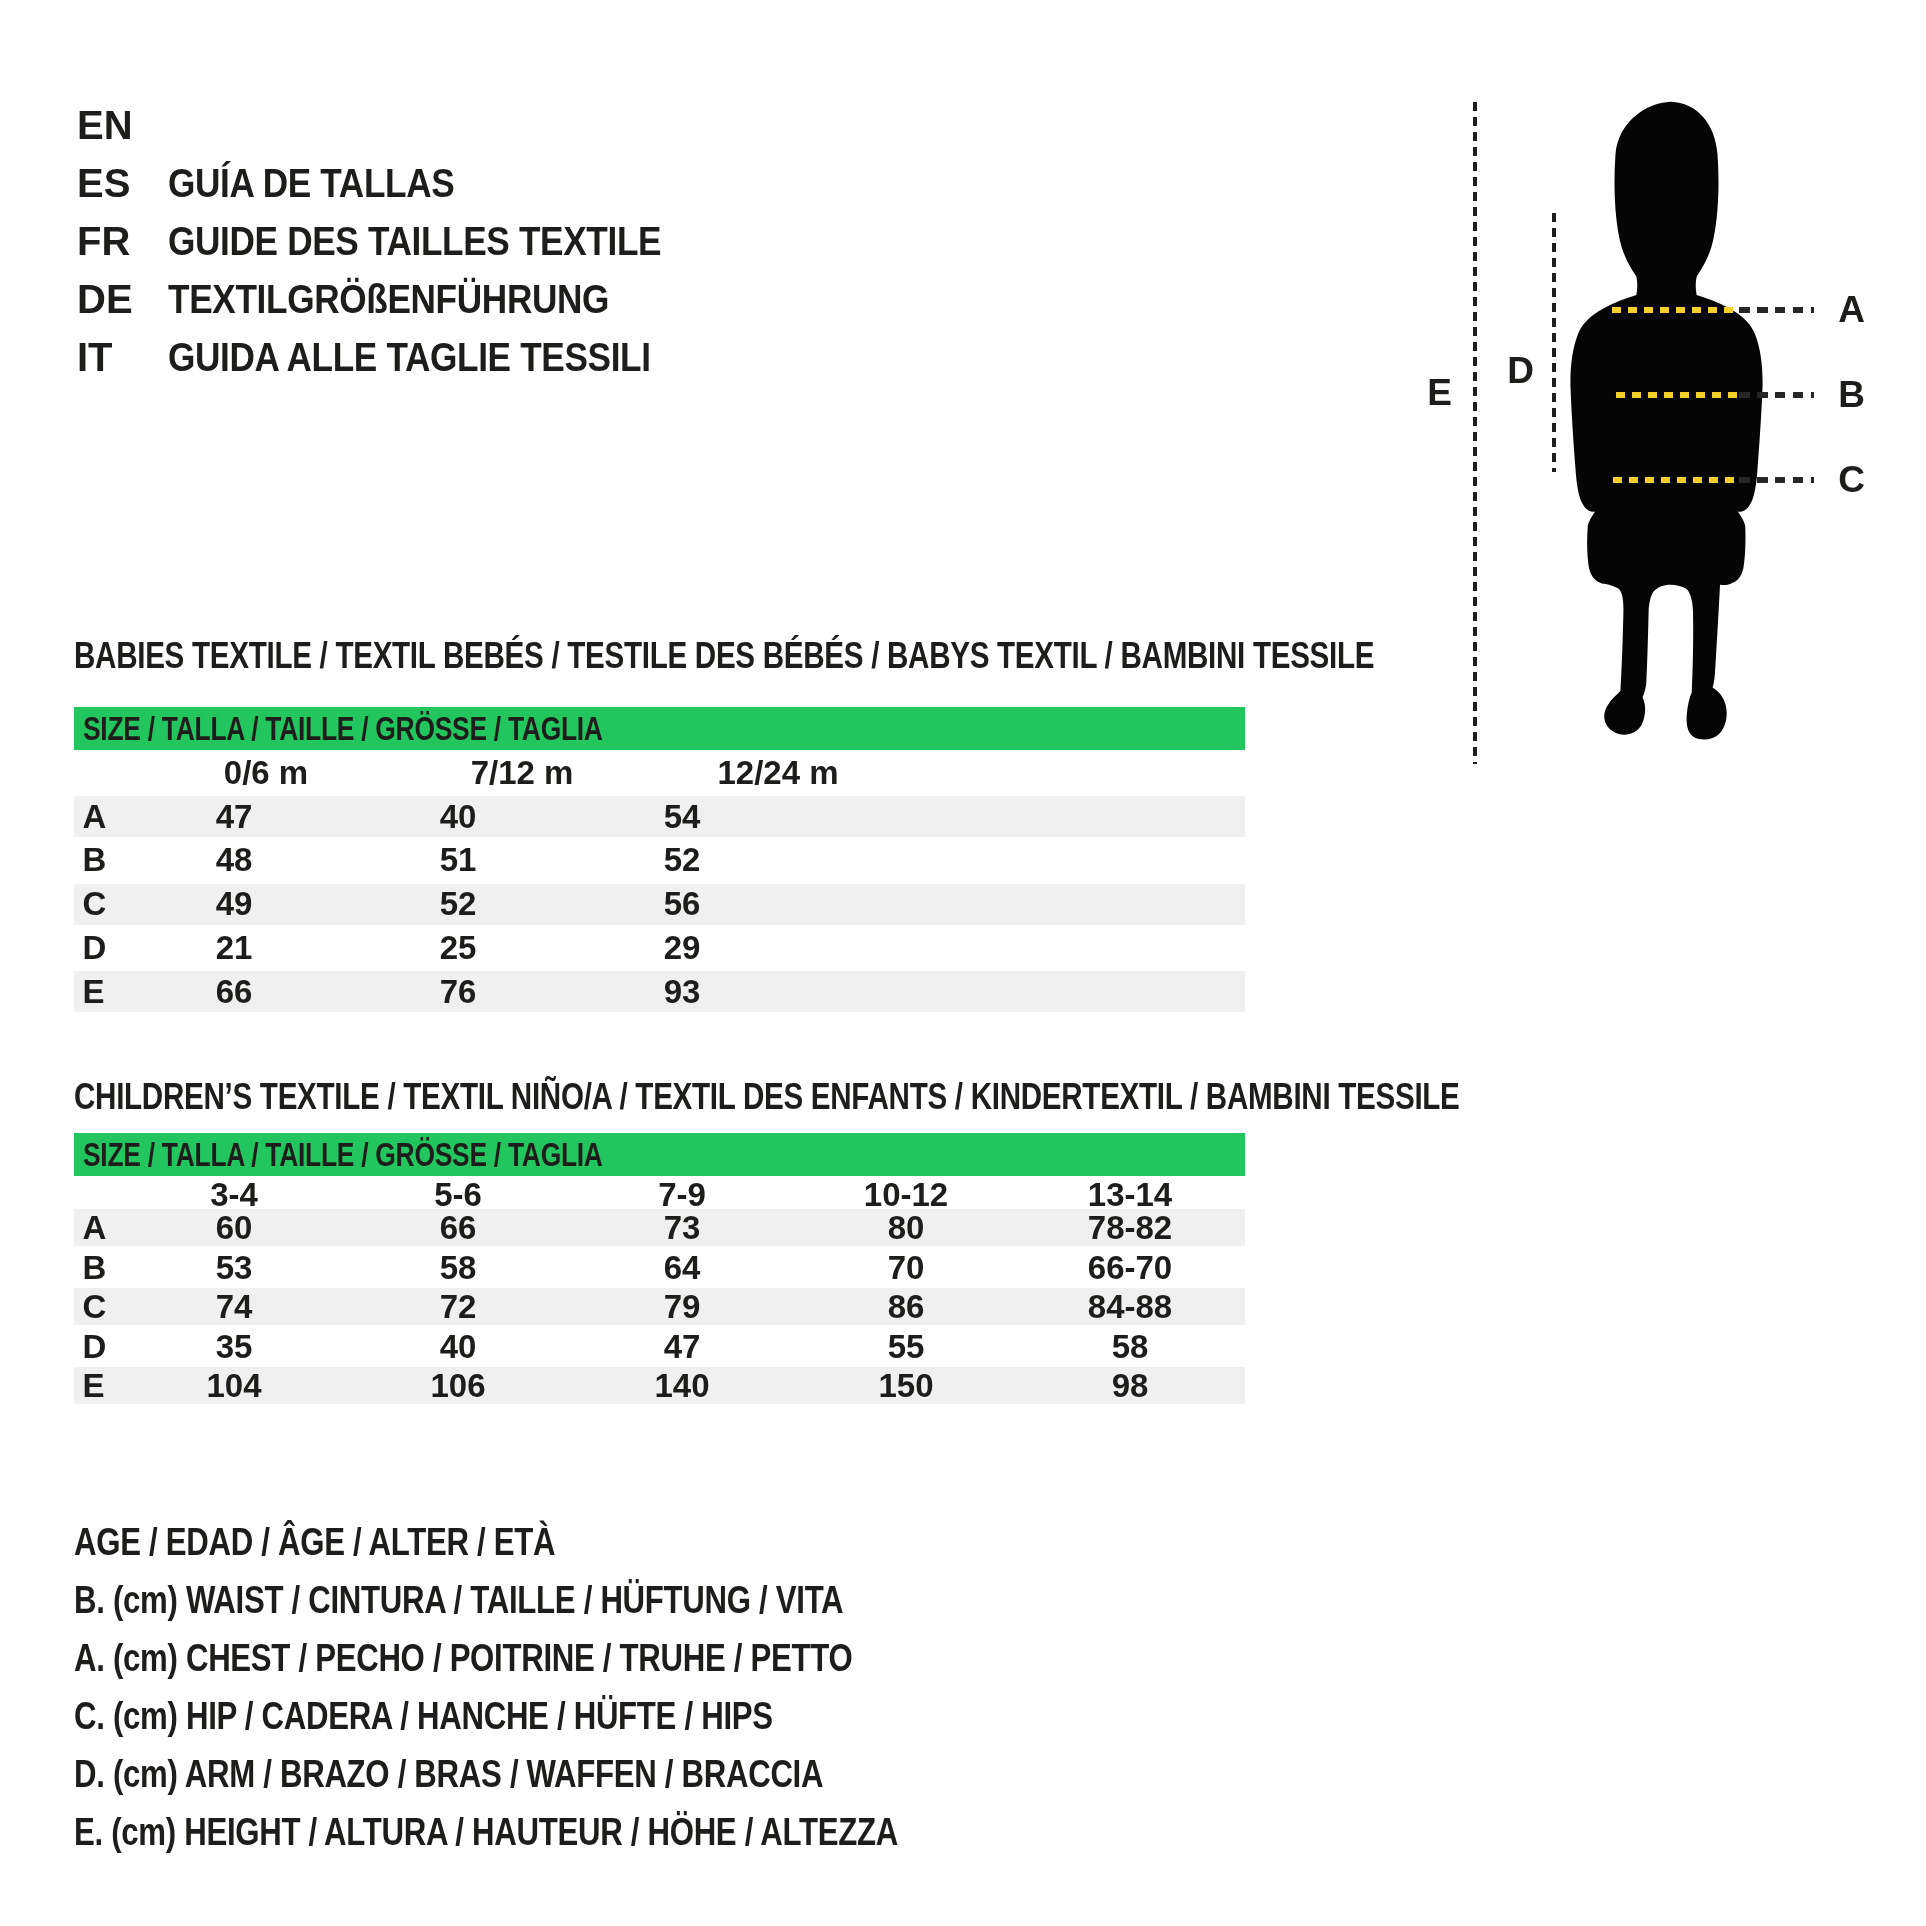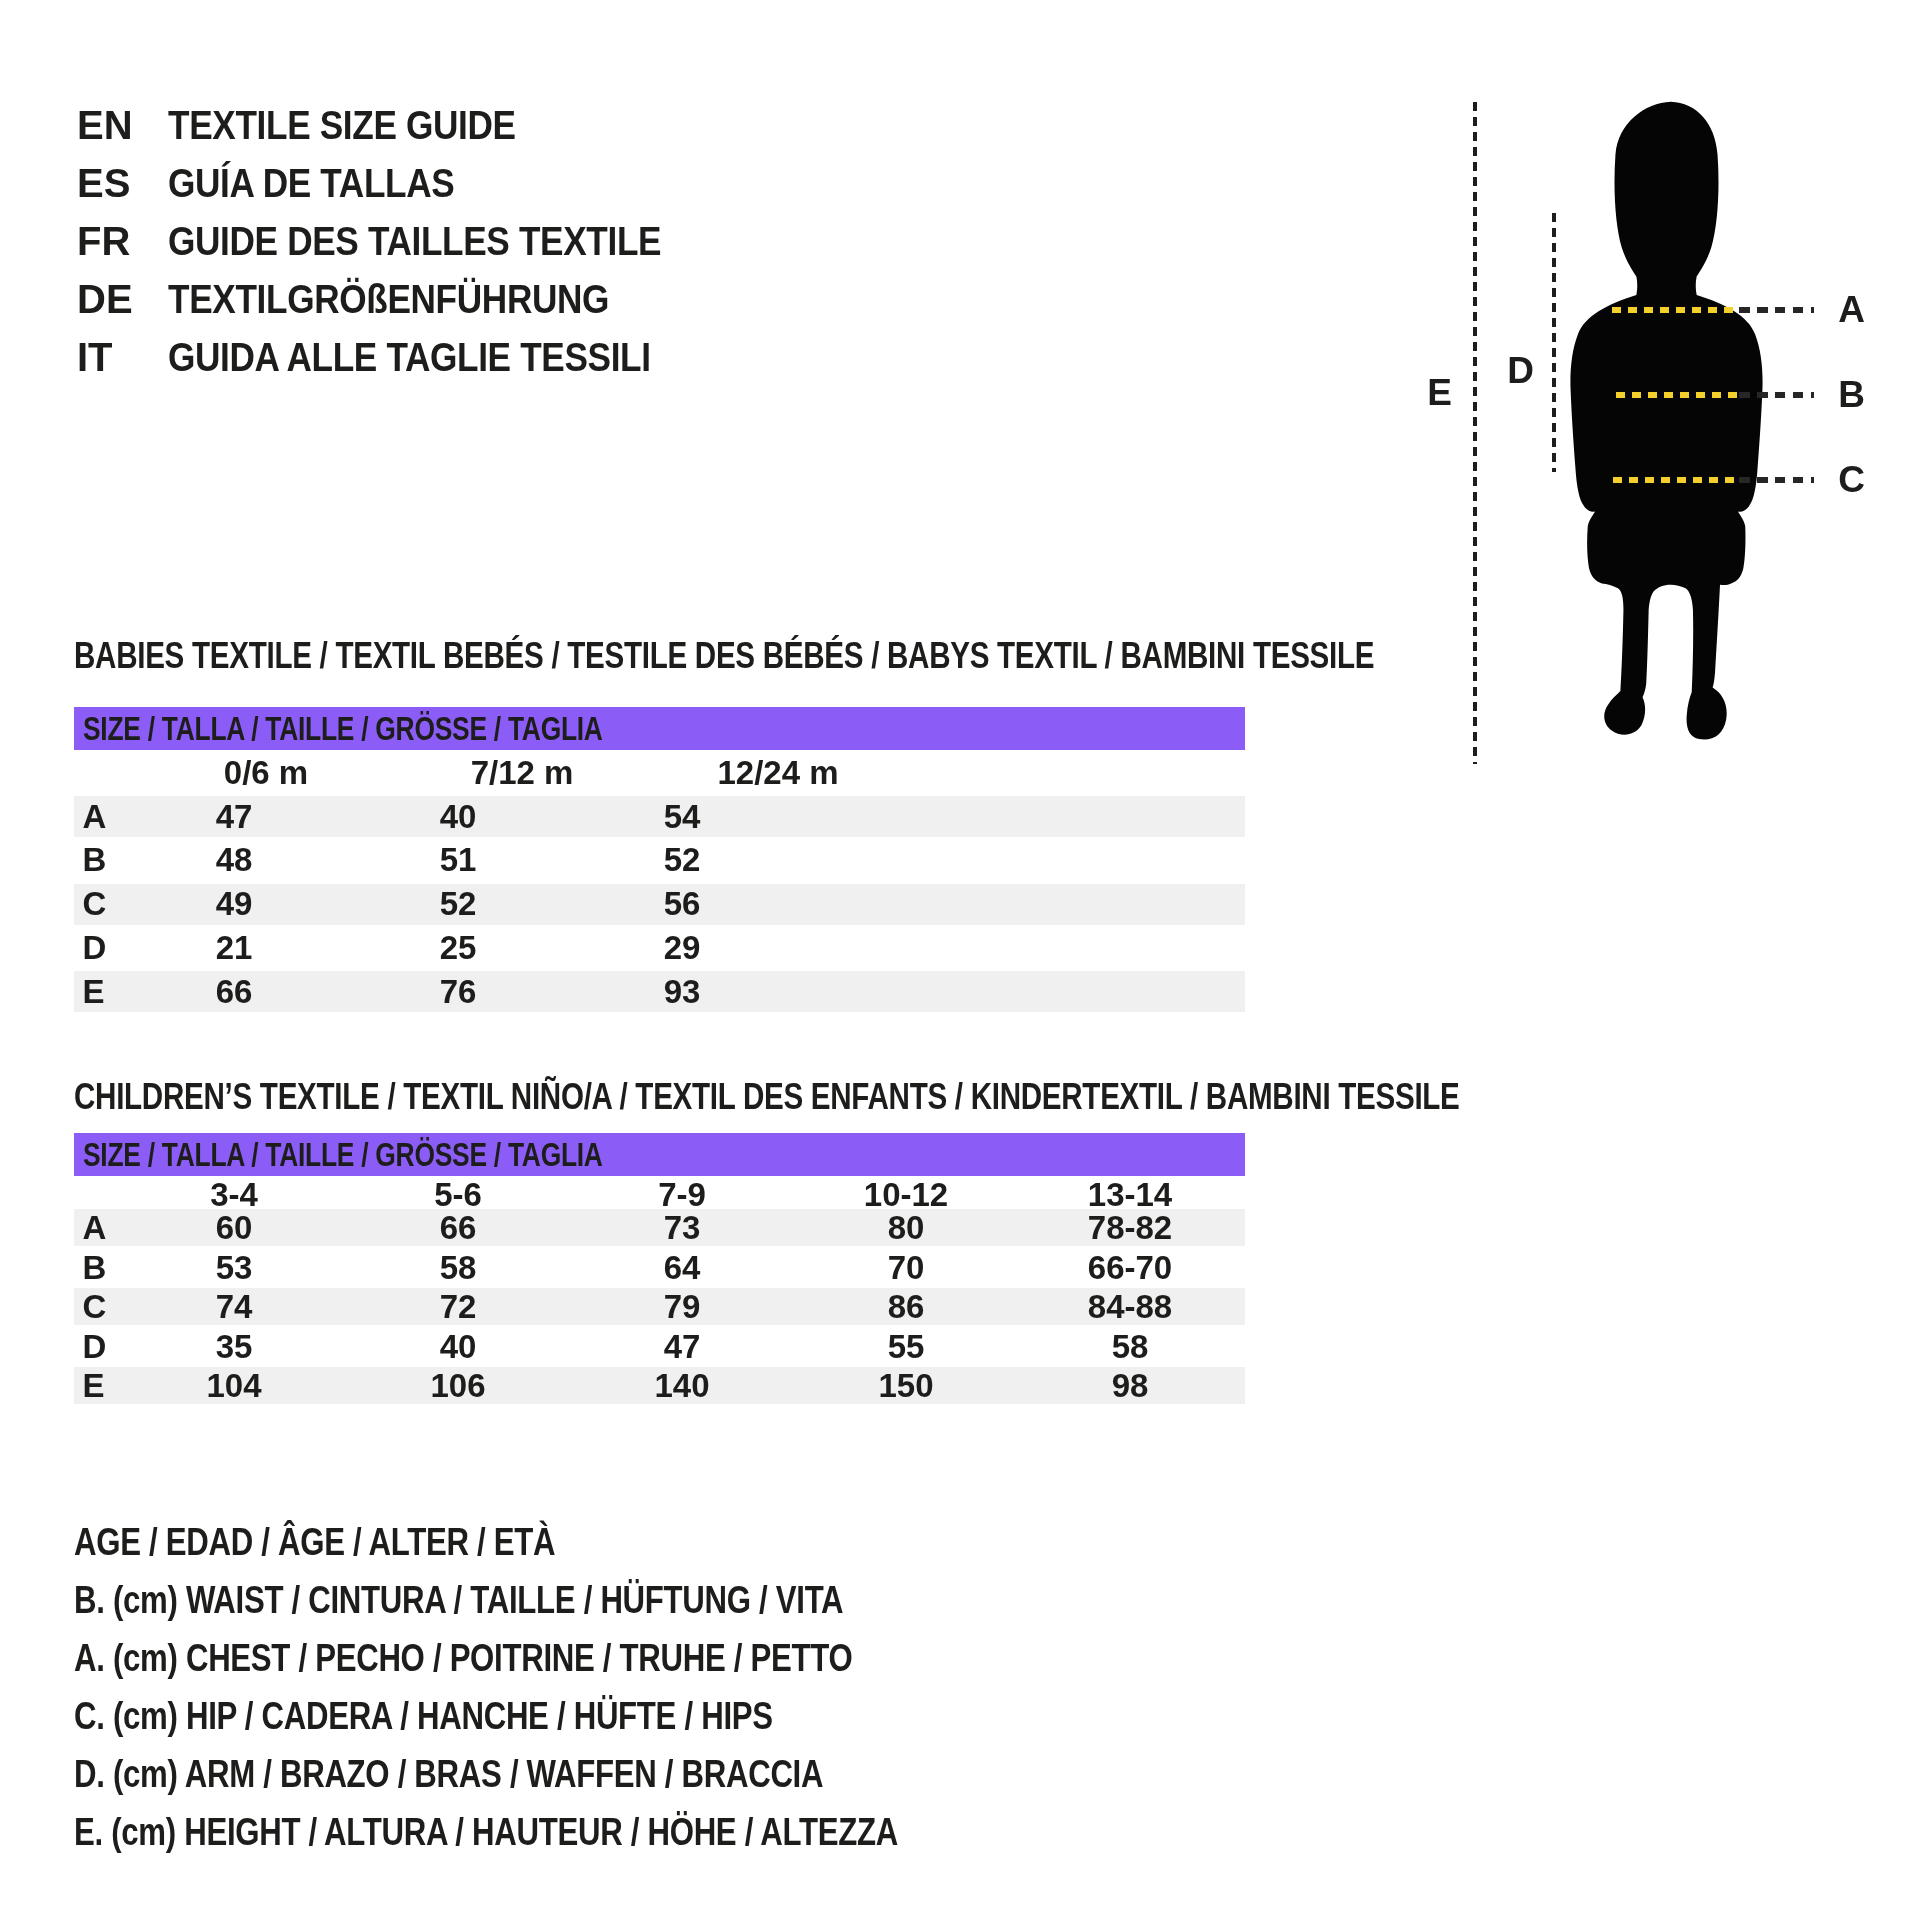--- a/index.html
+++ b/index.html
@@ -22,21 +22,21 @@
   .vdash{width:3.7px;background:repeating-linear-gradient(to bottom,#1d1d1b 0 8.6px,transparent 8.6px 15px);}
   .hdash-y{height:5.5px;background:repeating-linear-gradient(to right,#f3d02b 0 9.2px,transparent 9.2px 16px);}
   .hdash-k{height:5.5px;background:repeating-linear-gradient(to right,#262626 0 10.5px,transparent 10.5px 18px);}
   .fig-label{font-size:37px;line-height:49px;height:49px;text-align:center;}
 
   
   .sec-heading{position:absolute;left:74px;font-size:37px;line-height:44px;white-space:nowrap;}
 
   
   .size-table{position:absolute;left:74px;width:1171px;}
-  .size-bar{width:1171px;height:43px;background:#8b5cf6;display:flex;align-items:center;
+  .size-bar{width:1171px;height:43px;background:#22c55e;display:flex;align-items:center;
             padding-left:8.6px;box-sizing:border-box;font-size:33px;}
   .t-row{display:grid;align-items:center;font-size:33px;}
   .t-row.alt{background:#f0f0f0;}
   .cols-3{grid-template-columns:48px 224px 224px 224px;}
   .cols-5{grid-template-columns:48px 224px 224px 224px 224px 224px;}
   .cell-label{padding-left:8.6px;}
   .cell-val{text-align:center;}
   #babies-head{height:46px;gap:32px;}
   #babies-rows .t-row{height:41px;margin-top:2.8px;}
   #babies-rows .t-row:first-child{margin-top:0;}
@@ -47,21 +47,20 @@
   
   #legend{position:absolute;left:74px;top:1513px;}
   .legend-line{height:58px;line-height:58px;font-size:39px;white-space:nowrap;}
 </style>
 </head>
 <body>
 
 <div id="languages">
     <div class="lang-row">
       <span class="lang-code">EN</span>
-      <span><span class="cx-wide">TEXTILE SIZE GUIDE</span></span>
     </div>
     <div class="lang-row">
       <span class="lang-code">ES</span>
       <span><span class="cx-wide">GUÍA DE TALLAS</span></span>
     </div>
     <div class="lang-row">
       <span class="lang-code">FR</span>
       <span><span class="cx-wide">GUIDE DES TAILLES TEXTILE</span></span>
     </div>
     <div class="lang-row">

